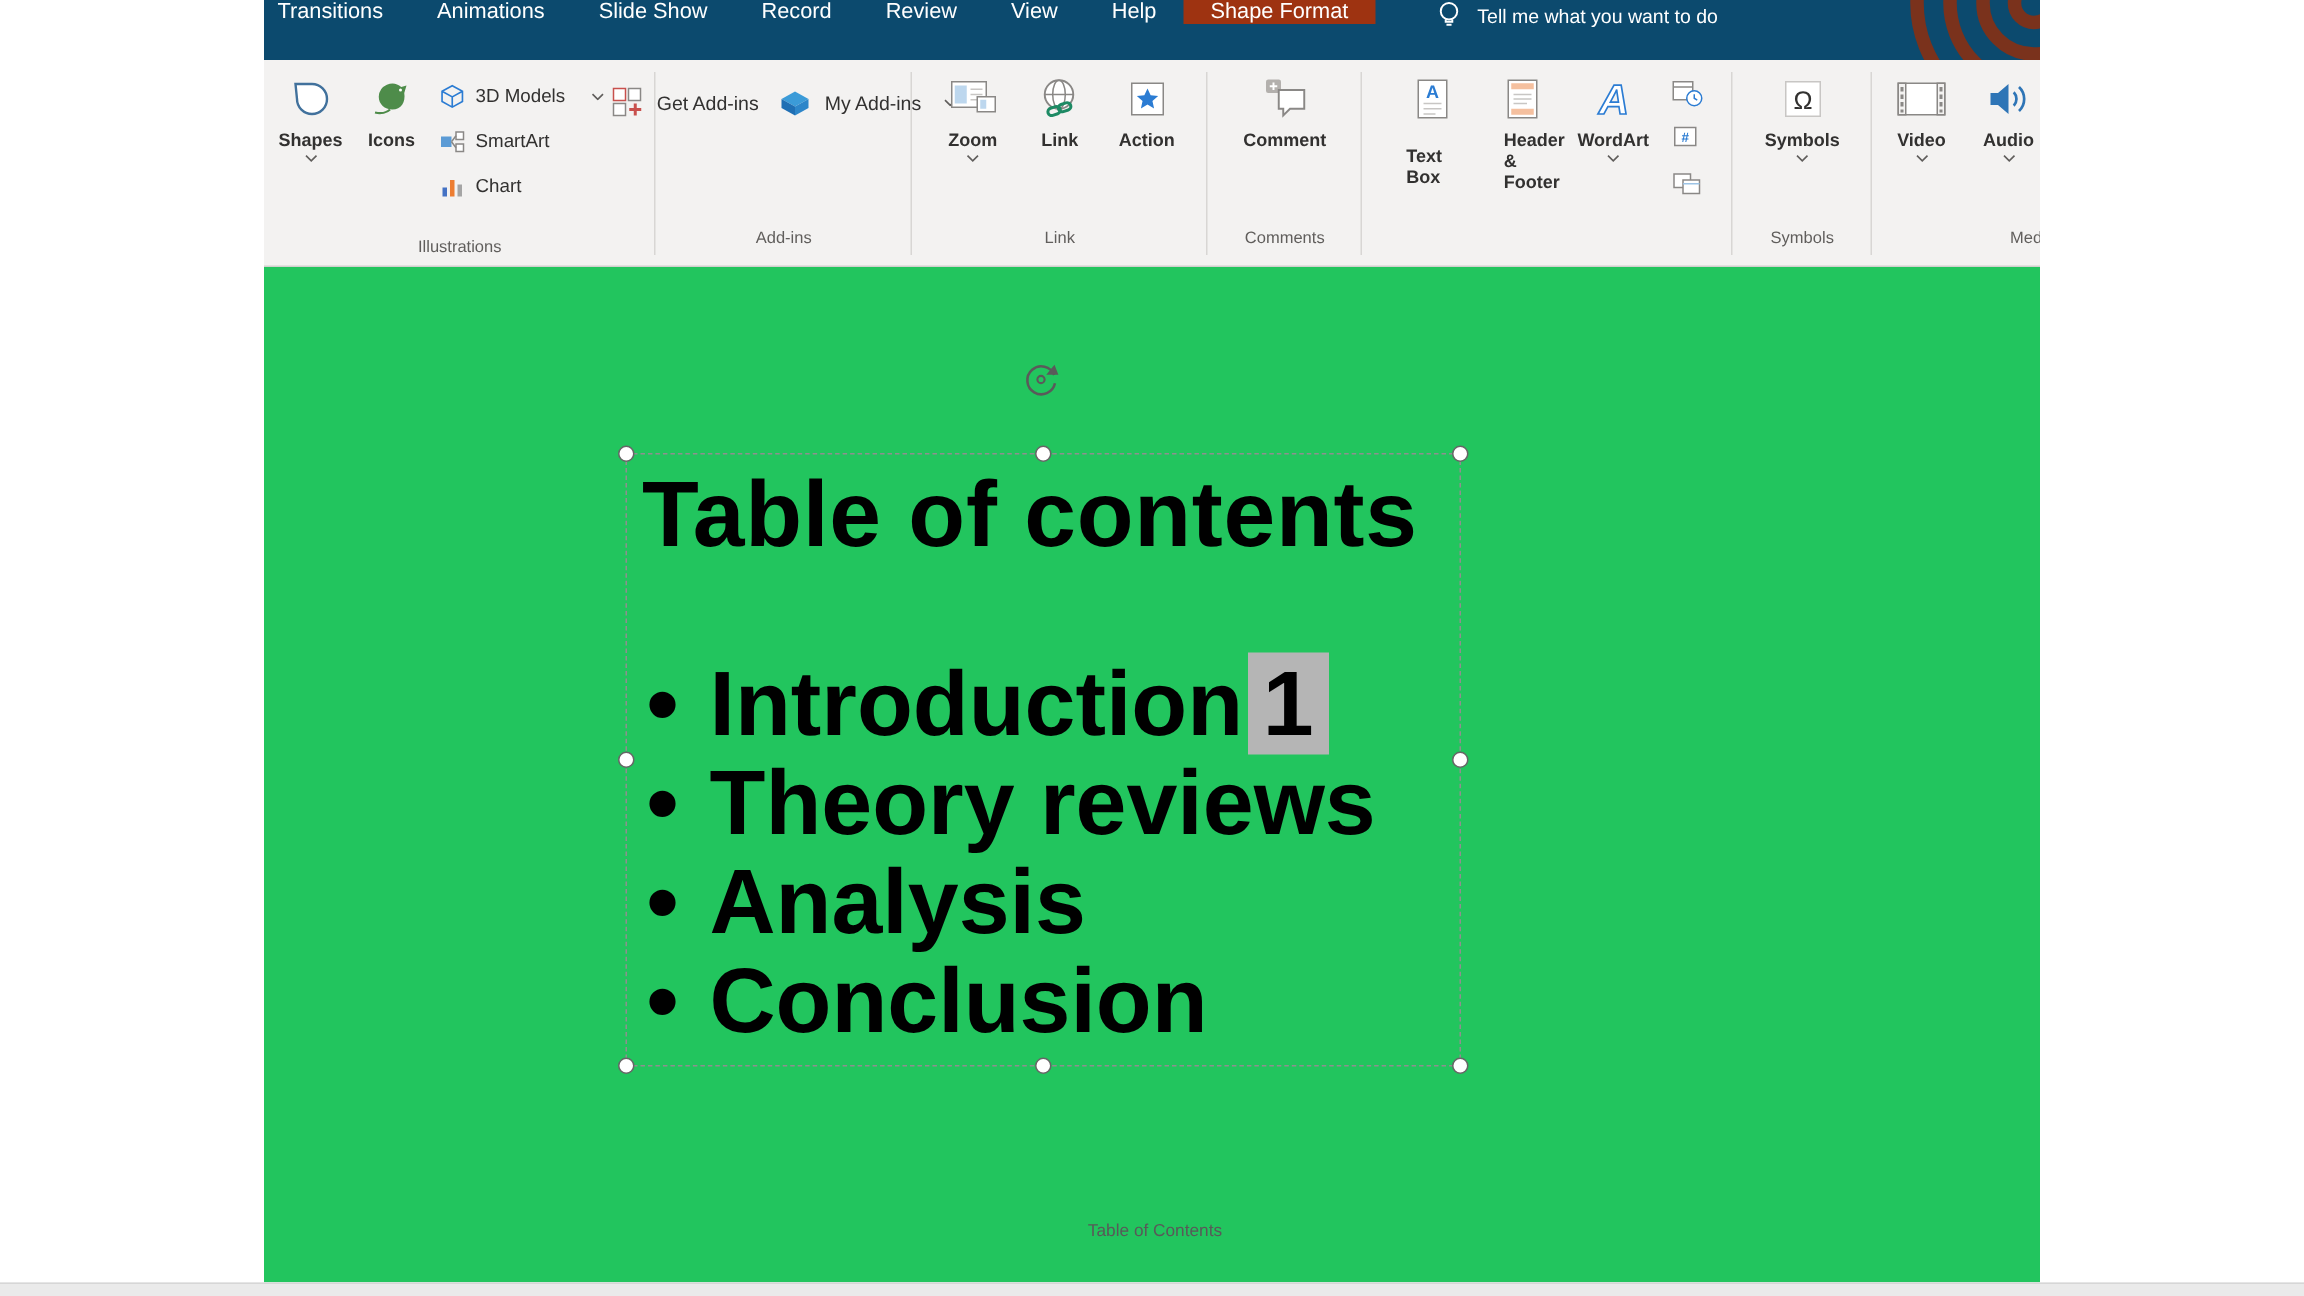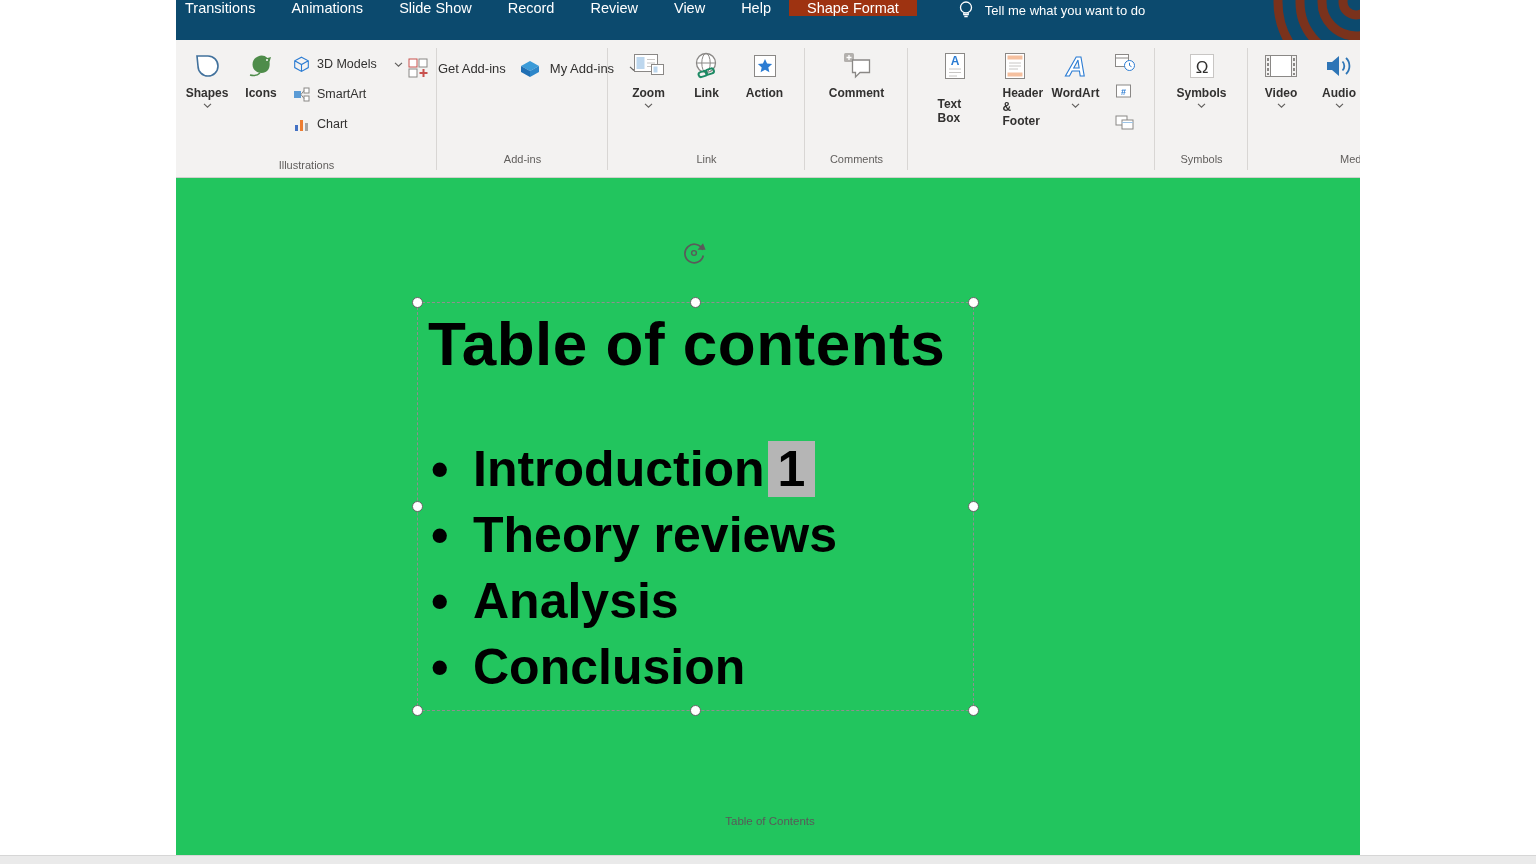--- a/index.html
+++ b/index.html
@@ -41,21 +41,21 @@
   .medrow { display: flex; align-items: center; gap: 9px; font-size: 13px; white-space: nowrap; cursor: default; }
   .minicol { display: flex; flex-direction: column; gap: 6px; padding-top: 10px; margin-left: 6px; }
   .minibtn { width: 26px; height: 24px; display: flex; align-items: center; justify-content: center; cursor: default; }
 
   
   .canvas { position: absolute; left: 0; top: 178px; width: 1184px; height: 677px; background: #22c55e; }
   .selbox { position: absolute; left: 241px; top: 124px; width: 557px; height: 409px; border: 1px dashed #8f8f8f; }
   .handle { position: absolute; width: 11px; height: 11px; border-radius: 50%; background: #fff; border: 1px solid #666; }
   .rotate { position: absolute; left: 505px; top: 62px; width: 26px; height: 26px; }
   .slide-title { position: absolute; left: 252px; top: 130px; font-size: 62px; font-weight: bold; color: #000; white-space: nowrap; letter-spacing: 0.5px; }
-  .bullets { position: absolute; left: 255px; top: 258px; font-size: 50px; font-weight: bold; color: #000; line-height: 66px; }
+  .bullets { position: absolute; left: 255px; top: 258px; font-size: 61px; font-weight: bold; color: #000; line-height: 66px; }
   .bline { white-space: nowrap; }
   .bdot { display: inline-block; width: 42px; }
   .numfield { background: #b5b5b5; padding: 0 10px; margin-left: 3px; }
   .slide-footer { position: absolute; left: 494px; top: 637px; width: 200px; text-align: center; font-size: 11.5px; color: #595959; }
 
   .bottombar { position: absolute; left: 0; top: 855px; width: 1536px; height: 9px; background: #eaeaea; border-top: 1px solid #d6d6d6; }
 
   svg { display: block; }
 </style>
 </head>

